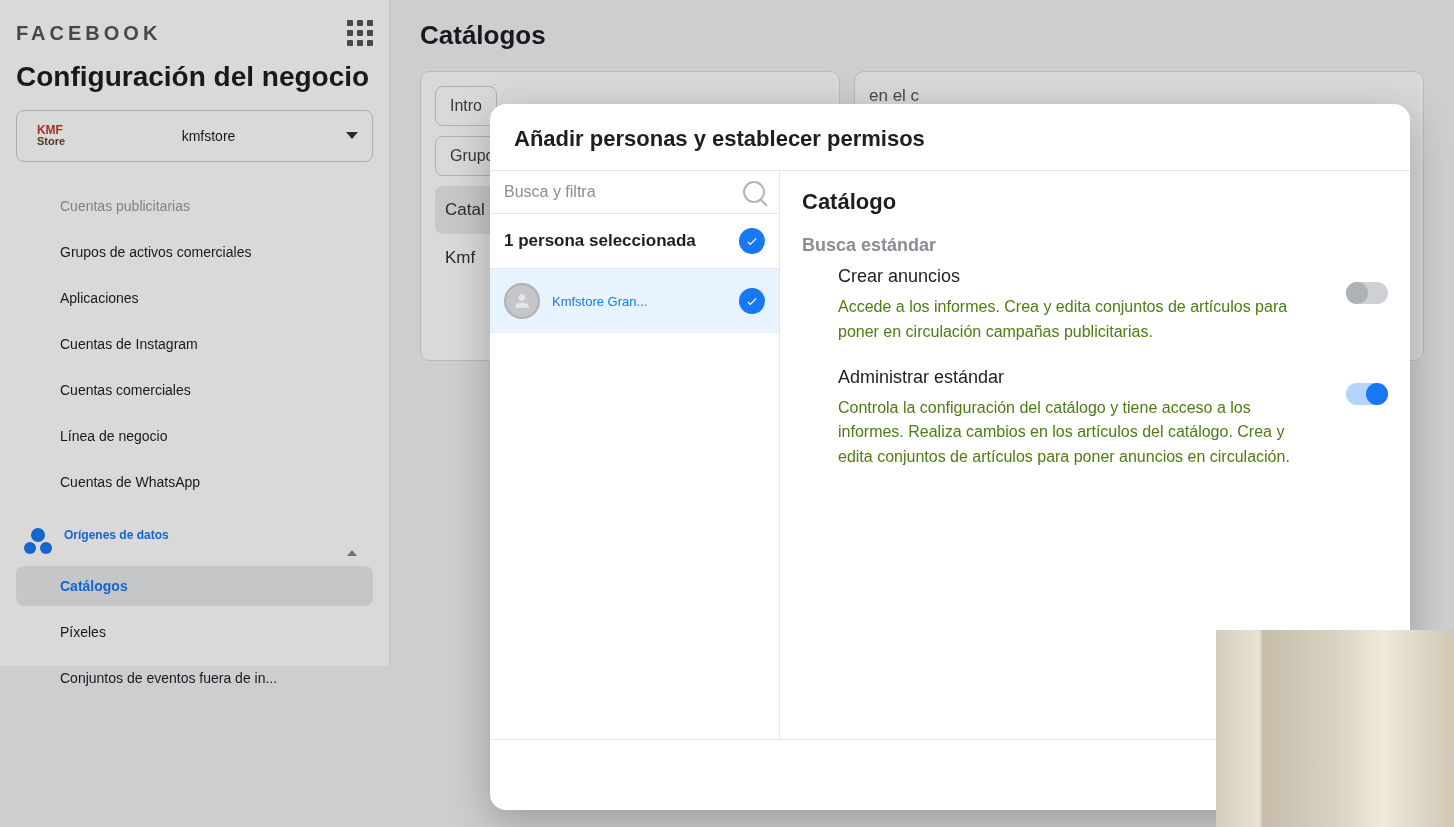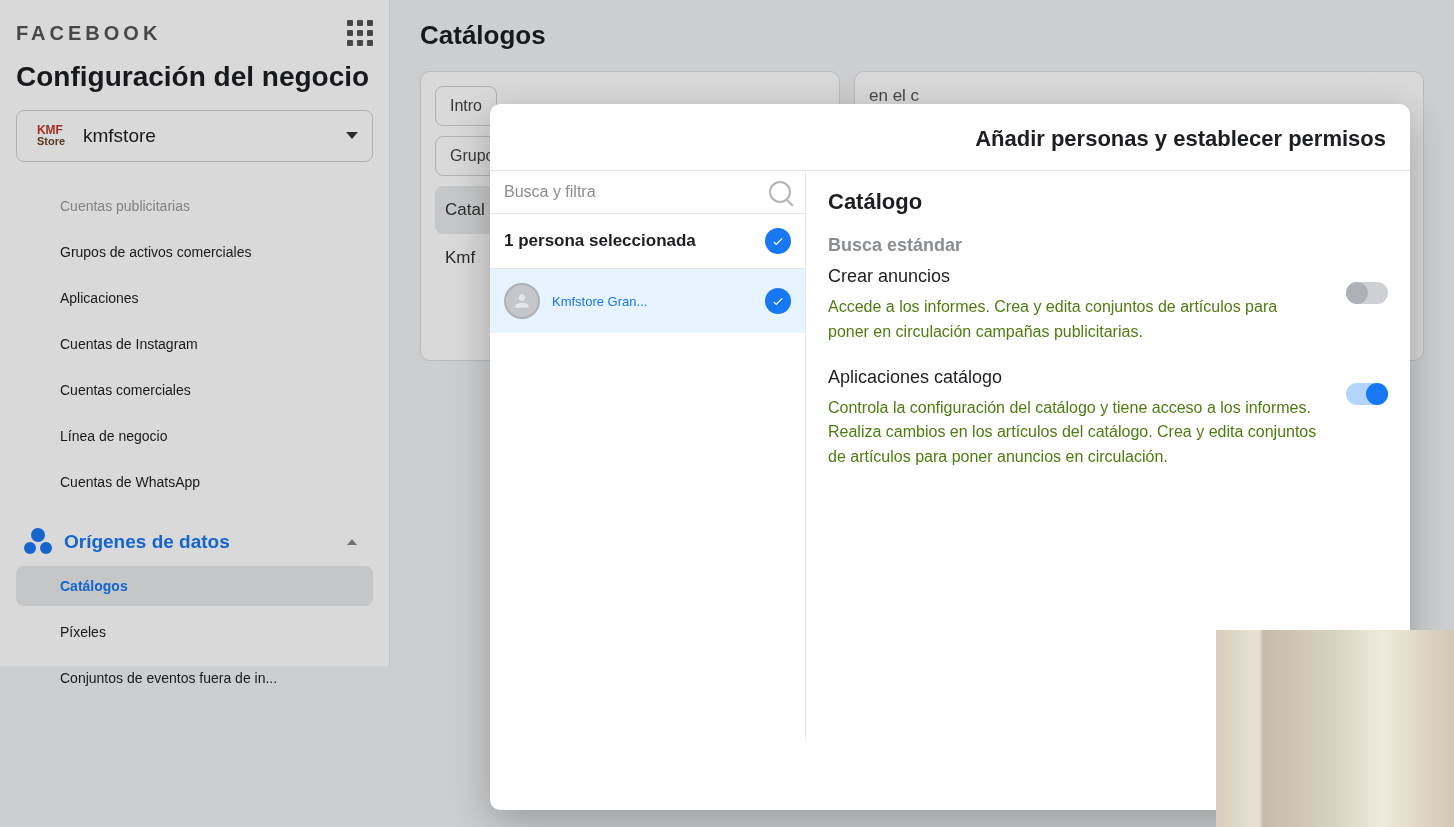--- a/index.html
+++ b/index.html
@@ -9,65 +9,65 @@
     
     .sidebar { width: 390px; height: 666px; background: #fff; padding: 20px 16px; position: absolute; left: 0; top: 0; border-right: 1px solid #e4e6eb; }
     .brand { font-size: 20px; letter-spacing: 4px; color: #555; font-weight: 600; margin-bottom: 14px; display: flex; justify-content: space-between; align-items: center; }
     .grid-icon { display: grid; grid-template-columns: repeat(3, 6px); grid-template-rows: repeat(3, 6px); gap: 4px; }
     .grid-icon span { background: #555; width: 6px; height: 6px; border-radius: 1px; }
     .page-title { font-size: 28px; font-weight: 700; color: #1c1e21; line-height: 1.2; margin-bottom: 16px; }
     .biz-select { border: 1px solid #ccd0d5; border-radius: 8px; padding: 10px 14px; display: flex; align-items: center; gap: 12px; margin-bottom: 24px; cursor: pointer; }
     .biz-logo { width: 40px; height: 30px; display: flex; align-items: center; justify-content: center; font-size: 10px; font-weight: bold; }
     .biz-logo-top { color: #c0392b; font-size: 12px; line-height: 1; }
     .biz-logo-bot { color: #6b4226; font-size: 11px; line-height: 1; }
-    .biz-name { flex: 1; font-size: 19px; color: #1c1e21; }
+    .biz-name { flex: 1; font-size: 14px; color: #1c1e21; text-align: center; }
     .chevron { border-left: 6px solid transparent; border-right: 6px solid transparent; border-top: 7px solid #333; }
     
     .nav-item { padding: 12px 16px 12px 44px; font-size: 14px; color: #1c1e21; border-radius: 8px; cursor: pointer; margin-bottom: 6px; white-space: nowrap; overflow: hidden; text-overflow: ellipsis; }
     .nav-item.faded { color: #999; }
     .nav-item.active { background: #e7e9eb; color: #1877f2; font-weight: 600; }
-    .nav-header { display: flex; align-items: center; gap: 12px; padding: 10px 8px; margin-top: 16px; color: #1877f2; font-weight: 600; font-size: 19px; cursor: pointer; }
+    .nav-header { display: flex; gap: 12px; padding: 10px 8px; margin-top: 16px; color: #1877f2; font-weight: 600; font-size: 12px; cursor: pointer; }
     .nav-header-icon { width: 28px; height: 28px; position: relative; }
     .nav-header-icon .c1 { position: absolute; width: 14px; height: 14px; background: #1877f2; border-radius: 50%; top: 0; left: 7px; }
     .nav-header-icon .c2 { position: absolute; width: 12px; height: 12px; background: #1877f2; border-radius: 50%; bottom: 2px; left: 0; }
     .nav-header-icon .c3 { position: absolute; width: 12px; height: 12px; background: #1877f2; border-radius: 50%; bottom: 2px; right: 0; }
     .nav-chevron-up { border-left: 5px solid transparent; border-right: 5px solid transparent; border-bottom: 6px solid #888; margin-left: auto; margin-right: 8px; }
     
     .main { position: absolute; left: 390px; top: 0; right: 0; bottom: 0; padding: 20px 30px; }
     .main-title { font-size: 26px; font-weight: 700; color: #1c1e21; margin-bottom: 20px; }
     .panel-row { display: flex; gap: 14px; }
     .panel { background: #fff; border: 1px solid #dadde1; border-radius: 10px; padding: 14px; }
     .panel-left { width: 420px; }
     .panel-right { flex: 1; }
     .pill { display: inline-block; border: 1px solid #ccd0d5; border-radius: 8px; padding: 10px 14px; margin: 0 6px 10px 0; font-size: 16px; color: #444; background: #fff; }
     .list-row { padding: 14px 10px; border-radius: 8px; font-size: 17px; color: #333; }
     .list-row.sel { background: #e9eaec; }
     .p-right-text { font-size: 17px; color: #555; margin-bottom: 110px; white-space: nowrap; overflow: hidden; }
     
-    .modal { position: absolute; left: 490px; top: 104px; width: 920px; height: 706px; background: #fff; border-radius: 10px; box-shadow: 0 12px 40px rgba(0,0,0,0.25); z-index: 10; display: flex; flex-direction: column; align-items: flex-end; }
+    .modal { position: absolute; left: 490px; top: 104px; width: 920px; height: 706px; background: #fff; border-radius: 16px; box-shadow: 0 12px 40px rgba(0,0,0,0.25); z-index: 10; display: flex; flex-direction: column; }
     .modal-title { font-size: 22px; font-weight: 700; color: #1c1e21; padding: 22px 24px 18px; }
     .modal-body { flex: 1; display: flex; border-top: 1px solid #e4e6eb; overflow: hidden; }
-    .mcol-left { width: 316px; border-right: 1px solid #e4e6eb; display: flex; flex-direction: column; }
+    .mcol-left { width: 290px; border-right: 1px solid #e4e6eb; display: flex; flex-direction: column; }
     .search-row { display: flex; align-items: center; padding: 10px 14px; border-bottom: 1px solid #e4e6eb; }
     .search-input { flex: 1; border: none; outline: none; font-size: 16px; color: #606770; }
     .search-input::placeholder { color: #8a8d91; }
     .search-icon { width: 22px; height: 22px; border: 2px solid #b0b3b8; border-radius: 50%; position: relative; }
     .search-icon::after { content: ''; position: absolute; width: 2px; height: 8px; background: #b0b3b8; bottom: -6px; right: -2px; transform: rotate(-45deg); }
     .sel-count { display: flex; align-items: center; justify-content: space-between; padding: 14px 14px; font-size: 17px; font-weight: 700; color: #1c1e21; border-bottom: 1px solid #e4e6eb; }
     .check-badge { width: 26px; height: 26px; background: #1877f2; border-radius: 50%; display: flex; align-items: center; justify-content: center; }
     .check-badge svg { width: 14px; height: 14px; }
     .person-row { display: flex; align-items: center; gap: 12px; padding: 14px 14px; background: #e7f3ff; cursor: pointer; }
     .avatar { width: 36px; height: 36px; background: #c4c6ca; border-radius: 50%; display: flex; align-items: center; justify-content: center; border: 2px solid #aeb1b6; }
     .avatar svg { width: 20px; height: 20px; fill: #e4e6eb; }
     .person-name { flex: 1; font-size: 13px; color: #1877f2; white-space: nowrap; overflow: hidden; text-overflow: ellipsis; }
     
     .mcol-right { flex: 1; padding: 18px 22px; overflow-y: auto; }
     .rsec-title { font-size: 22px; font-weight: 700; color: #1c1e21; margin-bottom: 20px; }
     .rsec-sub { font-size: 18px; font-weight: 600; color: #8a8d91; margin: 16px 0 10px; }
-    .perm { margin-bottom: 22px; position: relative; padding-right: 70px; }
+    .perm { margin-bottom: 22px; position: relative; padding-right: 70px; margin-left: 36px; }
     .perm-title { font-size: 18px; color: #1c1e21; margin-bottom: 8px; }
     .perm-desc { font-size: 16px; color: #4d7c0f; line-height: 1.55; }
     .toggle { position: absolute; right: 0; top: 16px; width: 42px; height: 22px; background: #ced0d4; border-radius: 20px; cursor: pointer; }
     .toggle.on { background: #b5d4fb; }
     .toggle-knob { position: absolute; width: 22px; height: 22px; background: #aeb1b6; border-radius: 50%; top: 0; left: 0; transition: left .2s; }
     .toggle.on .toggle-knob { left: 20px; background: #1877f2; }
     
     .modal-footer { padding: 16px 22px; border-top: 1px solid #e4e6eb; display: flex; justify-content: flex-end; }
     .btn-cancel { background: #e4e6eb; border: none; border-radius: 8px; padding: 10px 18px; font-size: 16px; color: #1c1e21; cursor: pointer; font-weight: 600; }
     
@@ -177,21 +177,21 @@
       <div class="rsec-title">Catálogo</div>
       <div class="rsec-sub">Busca estándar</div>
       <div class="perm">
         <div class="perm-title">Crear anuncios</div>
         <div class="perm-desc">Accede a los informes. Crea y edita conjuntos de artículos para poner en circulación campañas publicitarias.</div>
         <div class="toggle">
             <div class="toggle-knob"></div>
           </div>
       </div>
       <div class="perm">
-        <div class="perm-title">Aplicaciones catálogo</div>
+        <div class="perm-title">Administrar estándar</div>
         <div class="perm-desc">Controla la configuración del catálogo y tiene acceso a los informes. Realiza cambios en los artículos del catálogo. Crea y edita conjuntos de artículos para poner anuncios en circulación.</div>
         <div class="toggle on">
             <div class="toggle-knob"></div>
           </div>
       </div>
     </div>
   </div>
   <div class="modal-footer">
     <button class="btn-cancel">Cancelar</button>
   </div>

